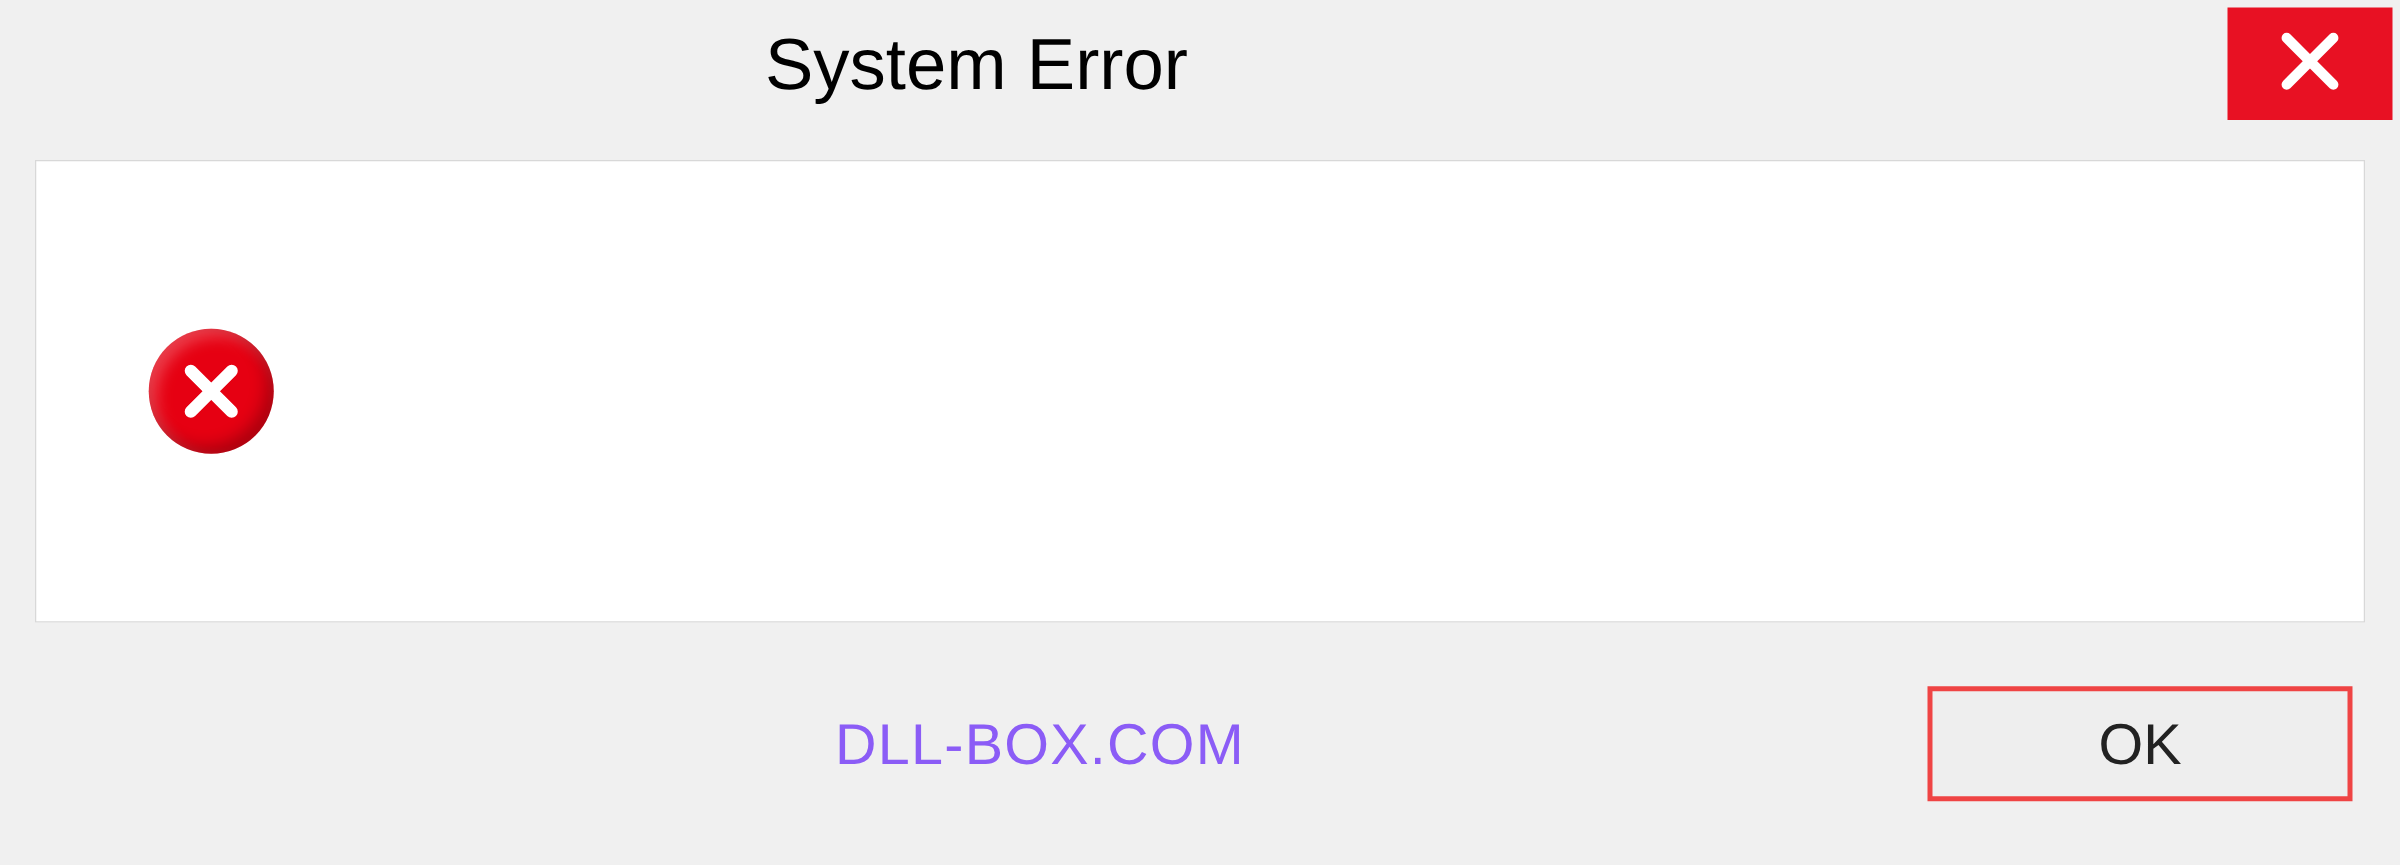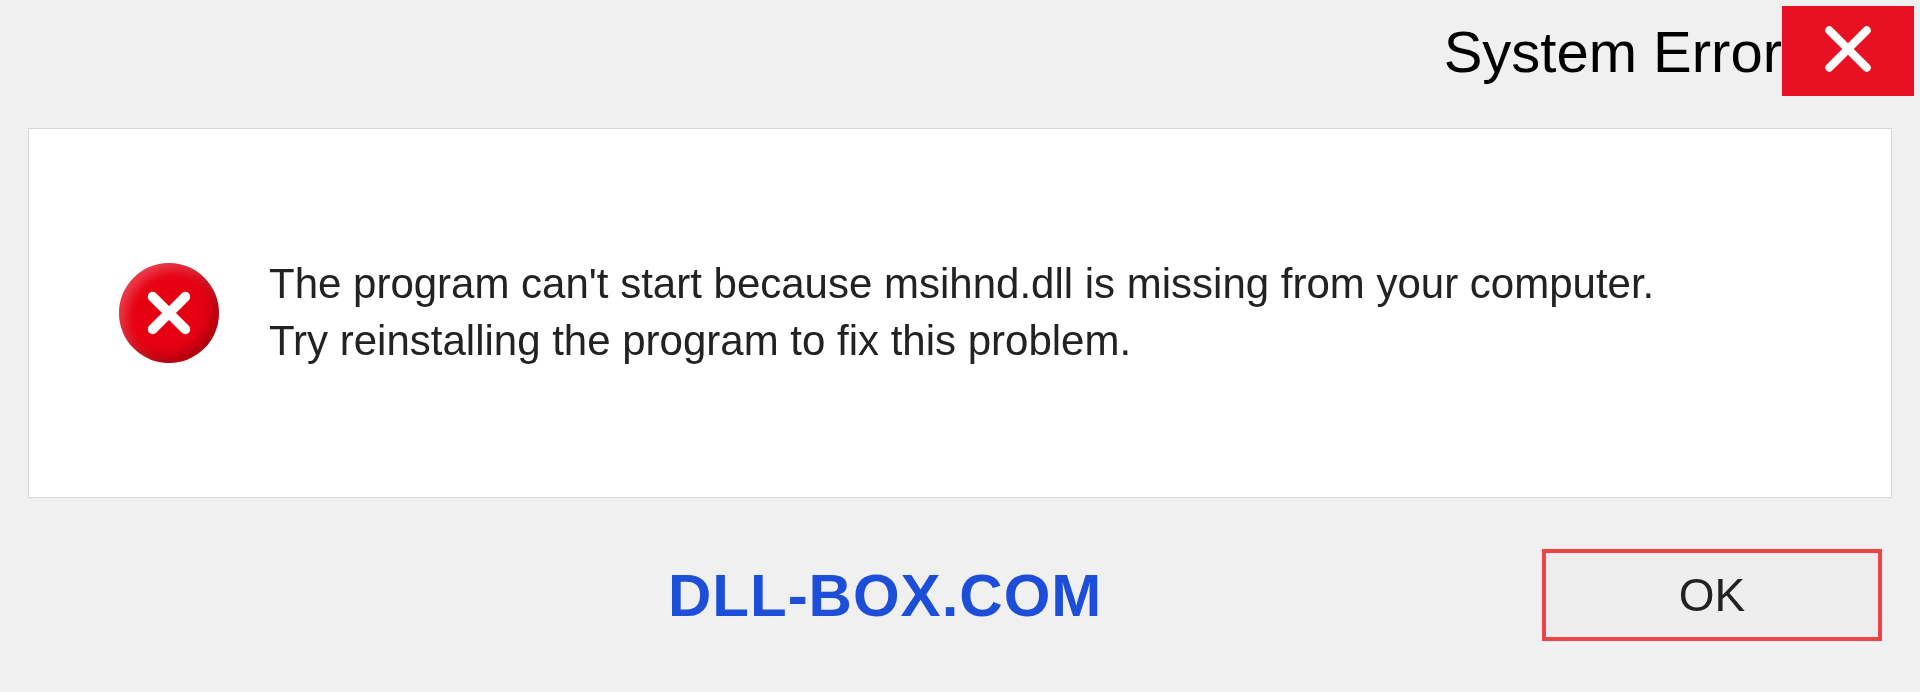--- a/index.html
+++ b/index.html
@@ -17,21 +17,21 @@
     }
     .window {
       width: 1920px;
       height: 692px;
       background: #f0f0f0;
       position: relative;
     }
     .title-bar {
       display: flex;
       align-items: flex-start;
-      justify-content: flex-end;
+      justify-content: space-between;
       padding: 0;
       height: 100px;
       position: relative;
     }
     .title-text {
       font-size: 58px;
       font-weight: 400;
       color: #000;
       margin-left: 612px;
       margin-top: 18px;
@@ -94,23 +94,23 @@
     }
     .footer {
       display: flex;
       align-items: center;
       justify-content: space-between;
       padding: 0 28px;
       margin-top: 42px;
       height: 110px;
     }
     .watermark {
-      font-size: 60px;
-      font-weight: 700;
-      color: #1d4ed8;
+      font-size: 46px;
+      font-weight: 400;
+      color: #8b5cf6;
       letter-spacing: 1px;
       margin-left: 640px;
     }
     .ok-button {
       width: 340px;
       height: 92px;
       border: 4px solid #ef4444;
       background: #eeeeee;
       display: flex;
       align-items: center;
@@ -139,24 +139,20 @@
 
   <div class="content-panel">
     <div class="error-icon">
       <div class="error-icon-circle">
         <svg viewBox="0 0 24 24" fill="none" stroke="#ffffff" stroke-width="4.2" stroke-linecap="round">
           <line x1="5" y1="5" x2="19" y2="19"></line>
           <line x1="19" y1="5" x2="5" y2="19"></line>
         </svg>
       </div>
     </div>
-    <div class="message-block">
-      <div class="message-line">The program can't start because msihnd.dll is missing from your computer.</div>
-      <div class="message-line">Try reinstalling the program to fix this problem.</div>
-    </div>
   </div>
 
   <div class="footer">
     <div class="watermark">DLL-BOX.COM</div>
     <div class="ok-button">
       <span>OK</span>
     </div>
   </div>
 </div>
 

